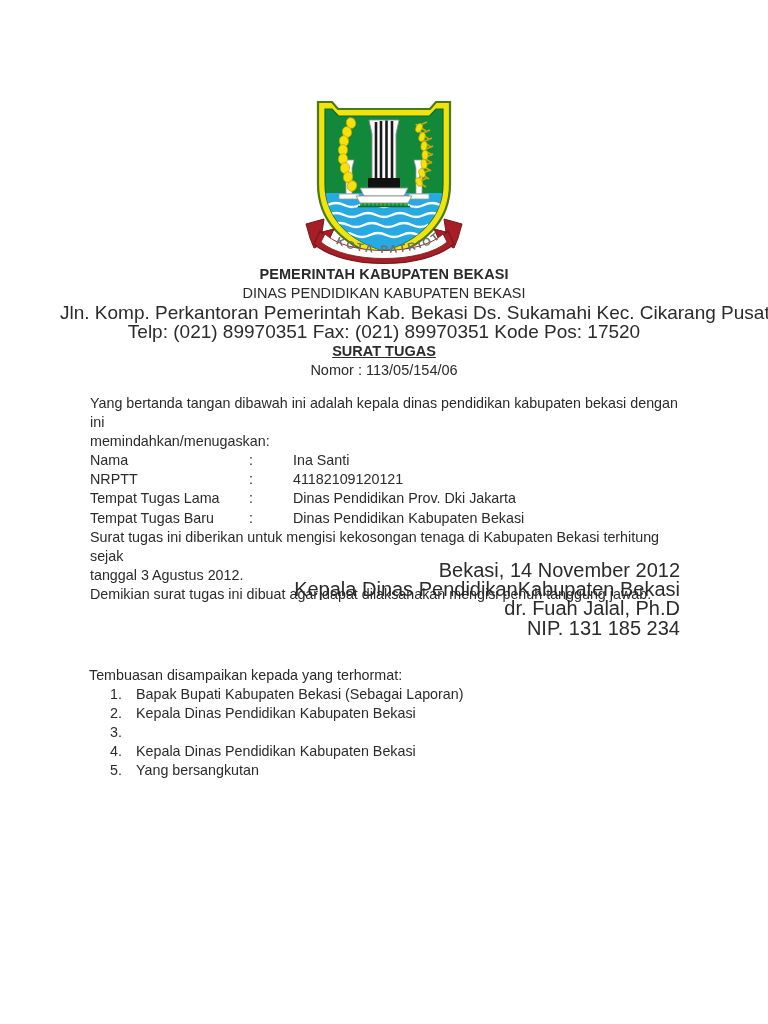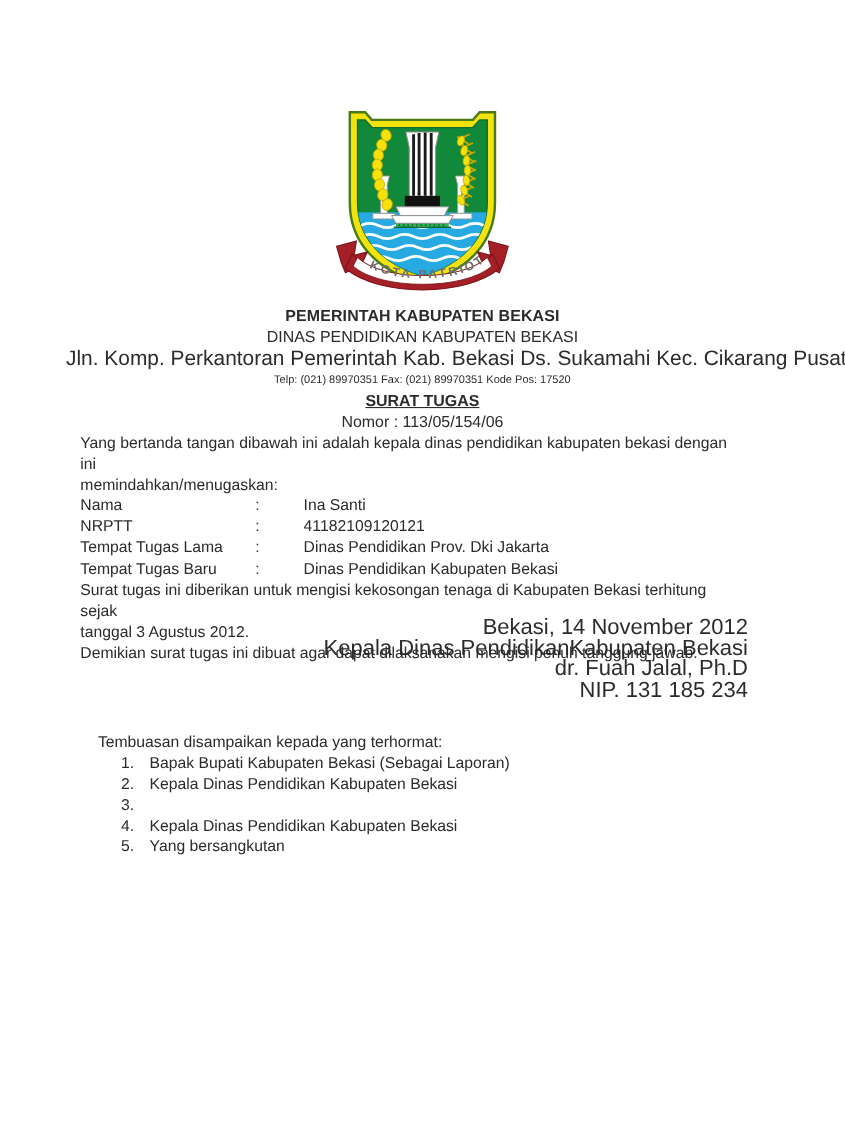--- a/index.html
+++ b/index.html
@@ -38,50 +38,50 @@
     width: 172px;
     height: 168px;
     display: block;
   }
 
   
   .header {
     position: absolute;
     left: 60px;
     right: 60px;
-    top: 279px;
+    top: 265px;
     text-align: center;
   }
   .header-line {
     line-height: 19px;
     font-size: 14.5px;
     white-space: nowrap;
   }
   .hl-org {
     font-weight: bold;
     font-size: 14.5px;
     letter-spacing: 0.1px;
   }
   .hl-dinas { font-size: 14.5px; }
   .hl-addr  { font-size: 19px; }
-  .hl-telp  { font-size: 10px; }
+  .hl-telp  { font-size: 19px; }
   .hl-title {
     font-weight: bold;
     font-size: 14.5px;
     margin-top: 1px;
   }
   .hl-title span {
     text-decoration: underline;
   }
   .hl-nomor { font-size: 14.5px; }
 
   
   .body-block {
     position: absolute;
-    left: 73px;
+    left: 90px;
     width: 592px;
     top: 394px;
     font-size: 14.3px;
     line-height: 19.1px;
     text-align: left;
   }
   .para {
     margin: 0;
   }
 

